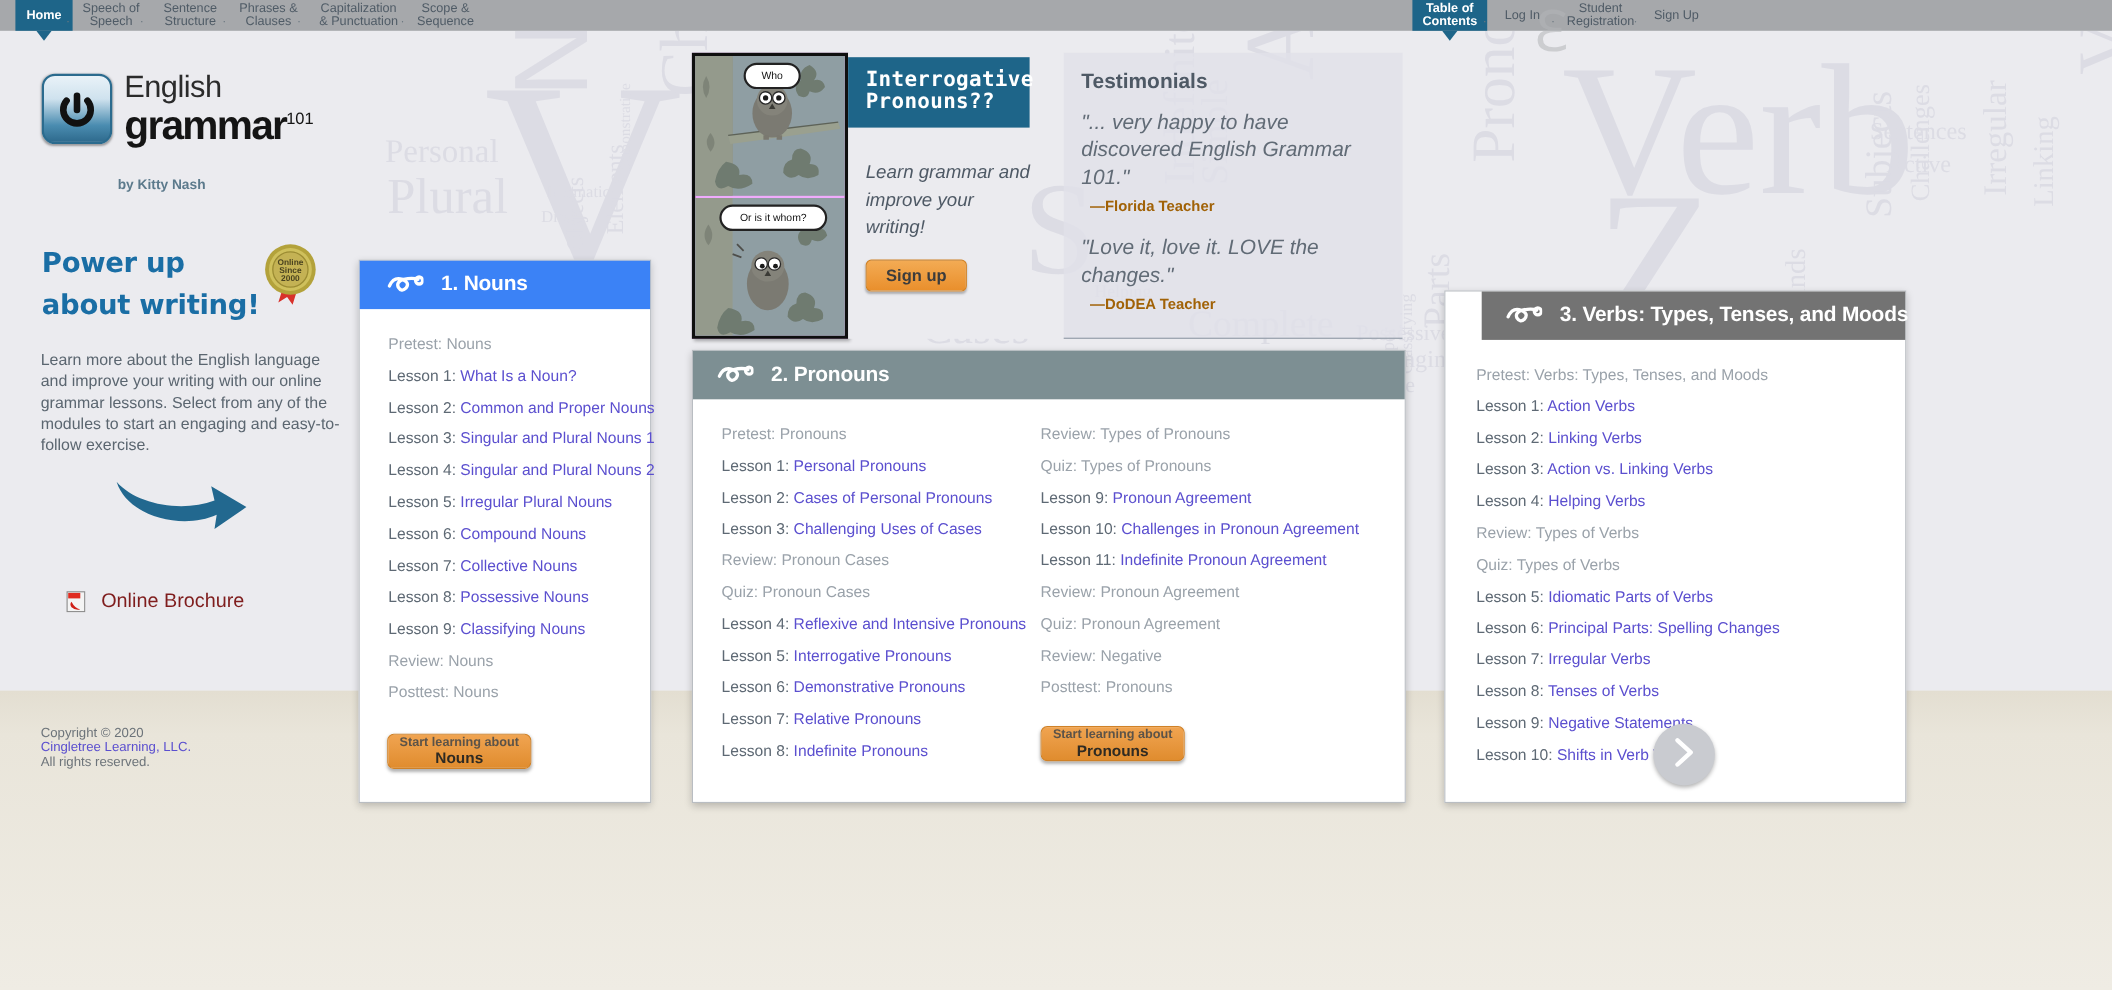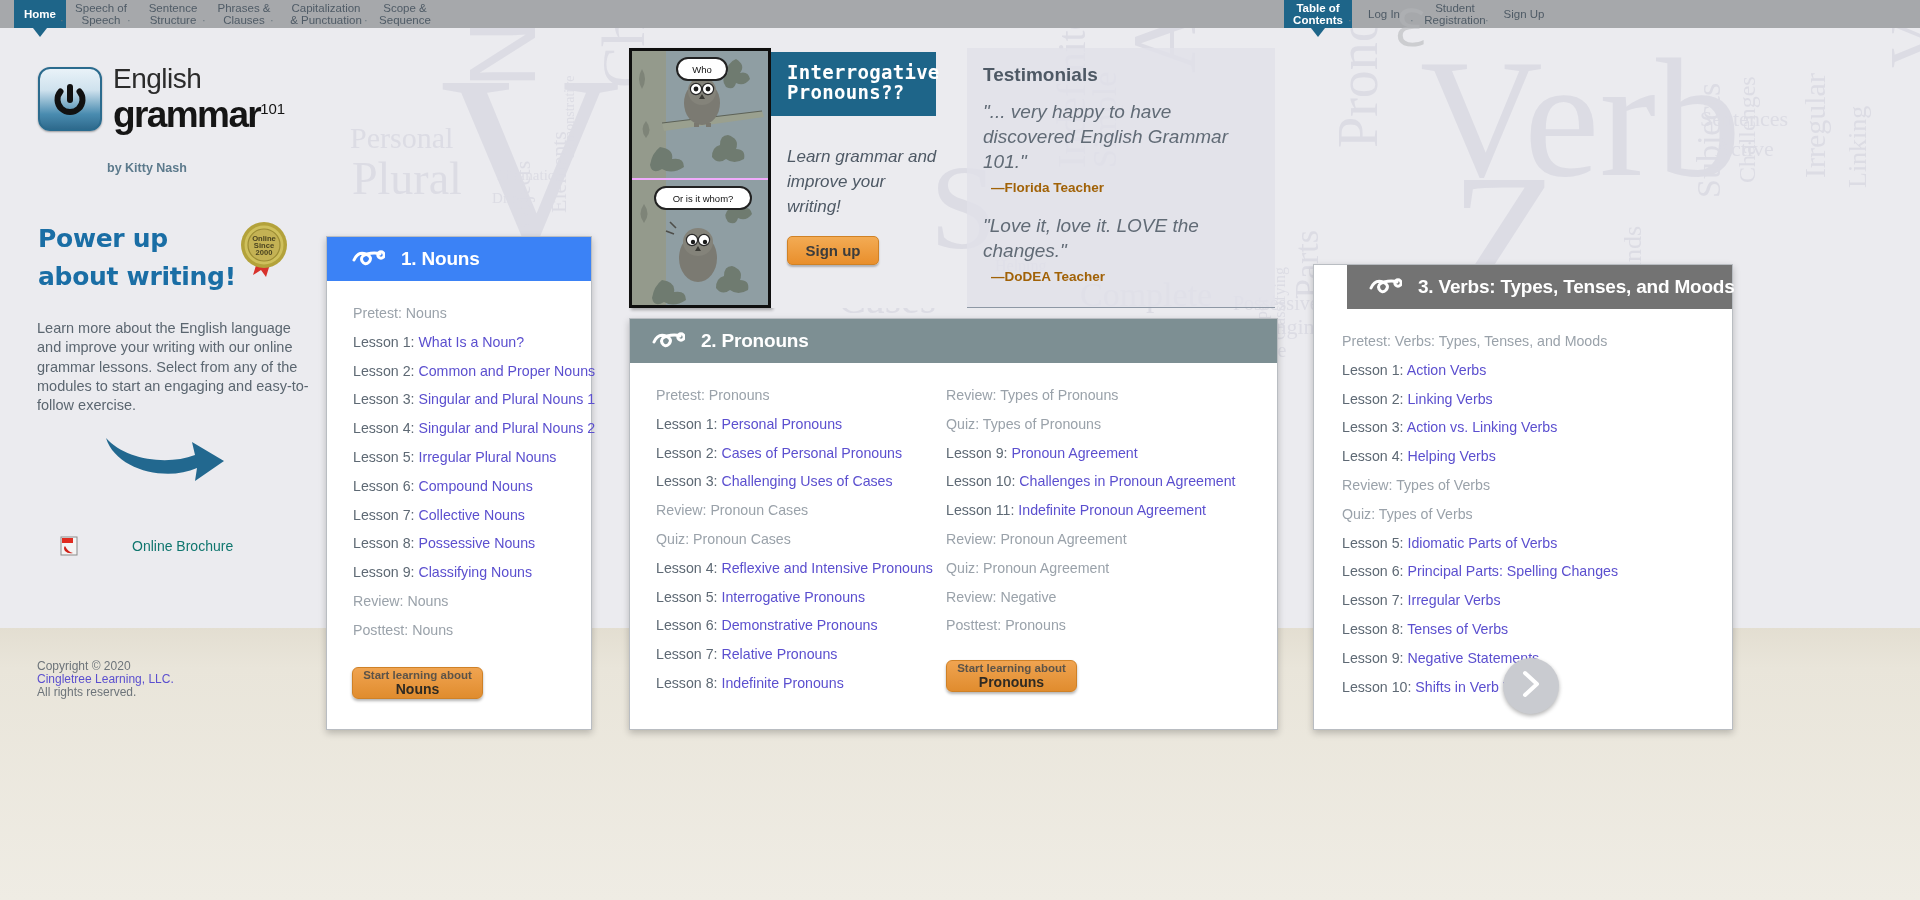--- a/index.html
+++ b/index.html
@@ -63,21 +63,21 @@
     font-size: 25px; font-weight: bold; color: #1a6ea5; line-height: 38px; letter-spacing: -.3px;
   }
   #badge { position: absolute; left: 238px; top: 193px; width: 52px; height: 58px; }
   #blurb {
     position: absolute; left: 37px; top: 291px; width: 272px;
     font-size: 14.5px; color: #5b6670; line-height: 19.3px;
   }
   #arrowWrap { position: absolute; left: 100px; top: 398px; width: 130px; height: 70px; }
   #brochure { position: absolute; left: 60px; top: 508px; display: flex; align-items: center; }
   #pdfIcon { width: 18px; height: 20px; margin-right: 14px; }
-  #brochure a { font-size: 14px; color: #0f766e; text-decoration: none; margin-left: 40px; }
+  #brochure a { font-size: 18px; color: #7f1d1d; text-decoration: none; }
 
   
   #bottomband { position: absolute; left: 0; top: 628px; width: 1920px; height: 272px; background: #e3dfd3; z-index: 5; }
   #bottomband .inner { position: absolute; left: 0; top: 0; width: 1920px; height: 272px;
     background: linear-gradient(#e3ded1 0px, #e9e5da 40px, #efece4 272px); }
   #footer { position: absolute; left: 37px; top: 660px; font-size: 12px; color: #6d747a; line-height: 13.2px; z-index: 22; }
   #footer a { color: #5b4fcf; text-decoration: none; }
 
   
   #comicBlock { position: absolute; left: 629px; top: 48px; width: 307px; height: 260px; z-index: 22; }

